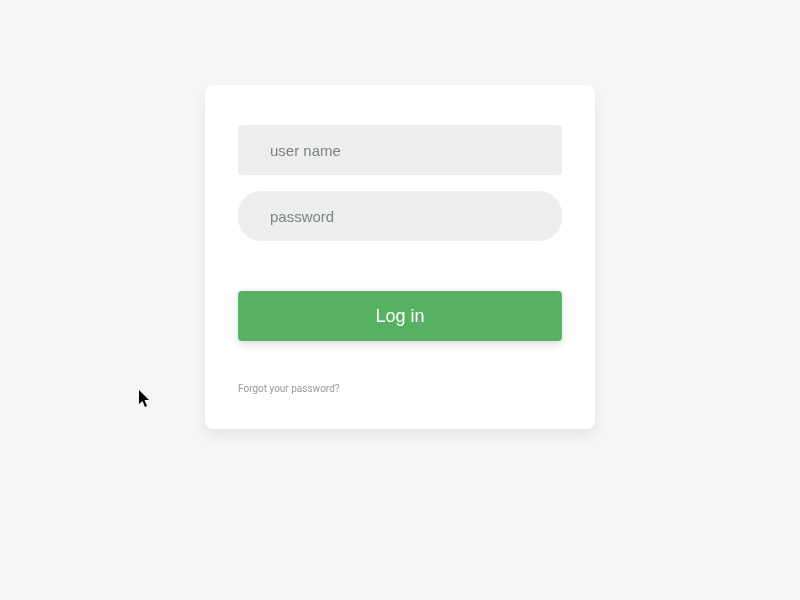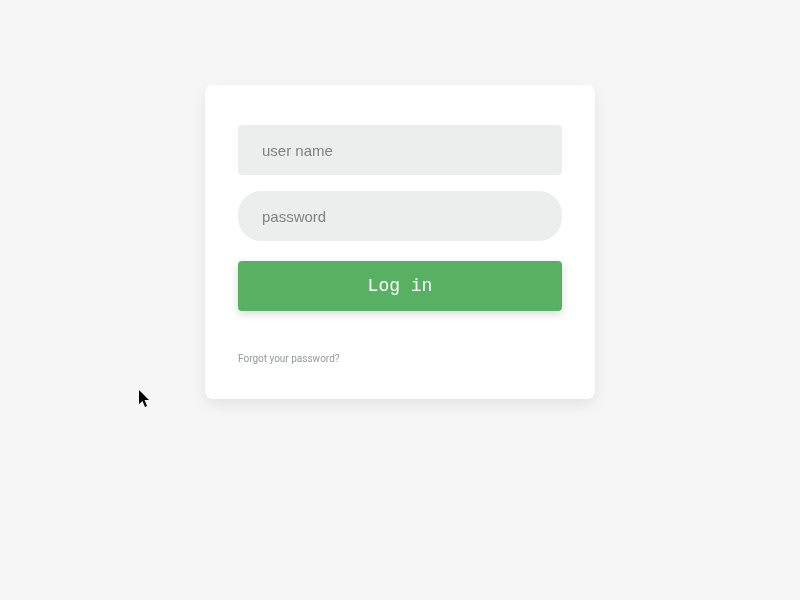--- a/index.html
+++ b/index.html
@@ -32,48 +32,47 @@
       text-align: center;
       margin-bottom: 42px;
       letter-spacing: 0.2px;
     }
     .text-input {
       width: 100%;
       height: 50px;
       background: #eceeed;
       border: none;
       border-radius: 4px;
-      padding: 0 24px;
+      padding: 0 32px;
       font-size: 15px;
       color: #444;
       outline: none;
     }
     .text-input::placeholder {
       color: #7f8381;
     }
     .input-username {
       margin-bottom: 16px;
     }
     .input-password {
-      margin-bottom: 20px;
+      margin-bottom: 50px;
       border-radius: 23px;
     }
     .login-button {
       width: 100%;
       height: 50px;
       background: #58b162;
       border: none;
       border-radius: 4px;
       color: #ffffff;
       font-size: 18px;
       font-weight: 400;
       cursor: pointer;
       box-shadow: 0 3px 8px rgba(0,0,0,0.15);
       margin-bottom: 36px;
-      font-family: Liberation Mono, monospace;
     }
     .forgot-link {
       color: #949996;
       font-size: 10px;
       text-decoration: none;
       cursor: pointer;
       display: inline-block;
     }
     .cursor-icon {
       position: absolute;

